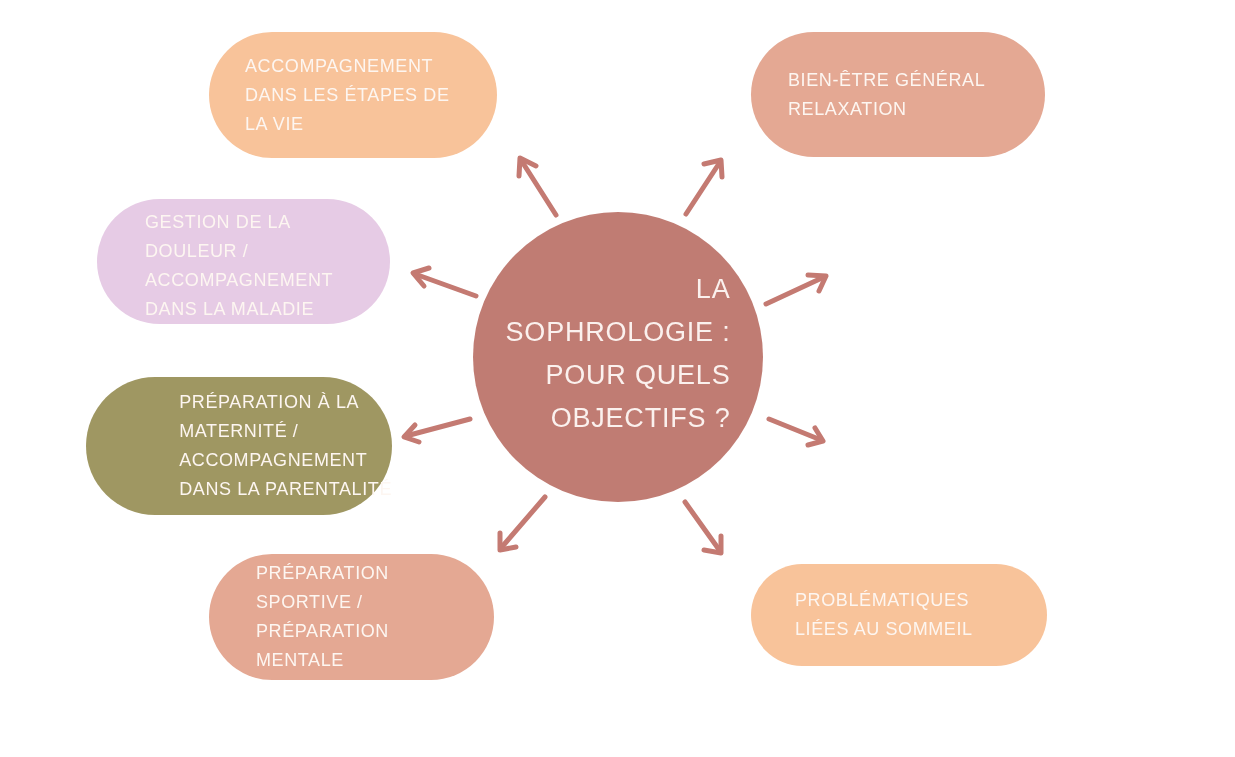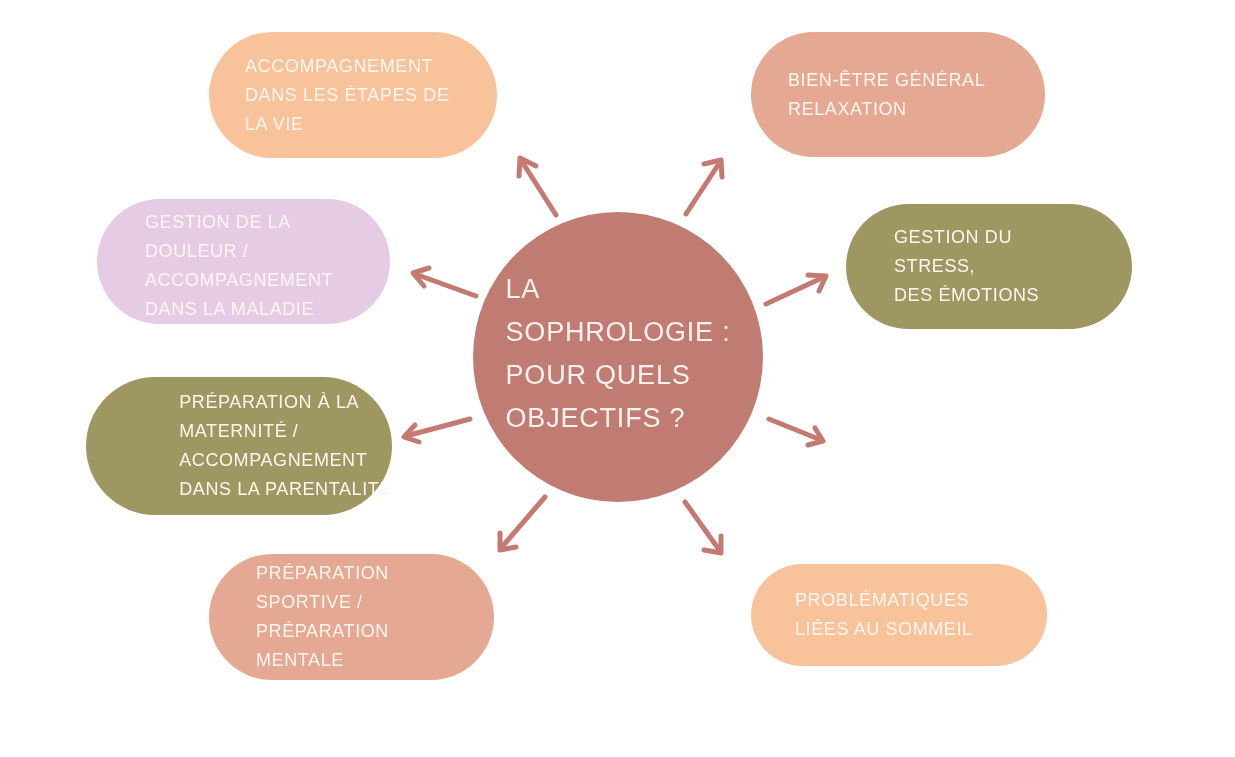--- a/index.html
+++ b/index.html
@@ -51,21 +51,21 @@
       position: absolute;
       left: 473px;
       top: 212px;
       width: 290px;
       height: 290px;
       border-radius: 50%;
       background: #c07c73;
       display: flex;
       align-items: center;
       justify-content: center;
-      text-align: left;
+      text-align: right;
       color: #fbf1ee;
       font-size: 27px;
       line-height: 43px;
       letter-spacing: 0.8px;
     }
     .center .title {
       white-space: pre-line;
       margin-top: -6px;
     }
   </style>
@@ -137,25 +137,20 @@
 RELAXATION</span>
   </div>
 
   <div class="pill lilac" style="left:97px; top:199px; width:293px; height:125px; padding-left:48px;align-items:flex-end;">
     <span class="label">GESTION DE LA
 DOULEUR /
 ACCOMPAGNEMENT
 DANS LA MALADIE</span>
   </div>
 
-  <div class="pill olive" style="left:846px; top:204px; width:286px; height:125px; padding-left:48px;">
-    <span class="label">GESTION DU
-STRESS,
-DES ÉMOTIONS</span>
-  </div>
 
   <div class="pill olive" style="left:86px; top:377px; width:306px; height:138px; padding-left:35px;justify-content:flex-end;">
     <span class="label">PRÉPARATION À LA
 MATERNITÉ /
 ACCOMPAGNEMENT
 DANS LA PARENTALITÉ</span>
   </div>
 
 
   <div class="pill salmon" style="left:209px; top:554px; width:285px; height:126px; padding-left:47px;">

